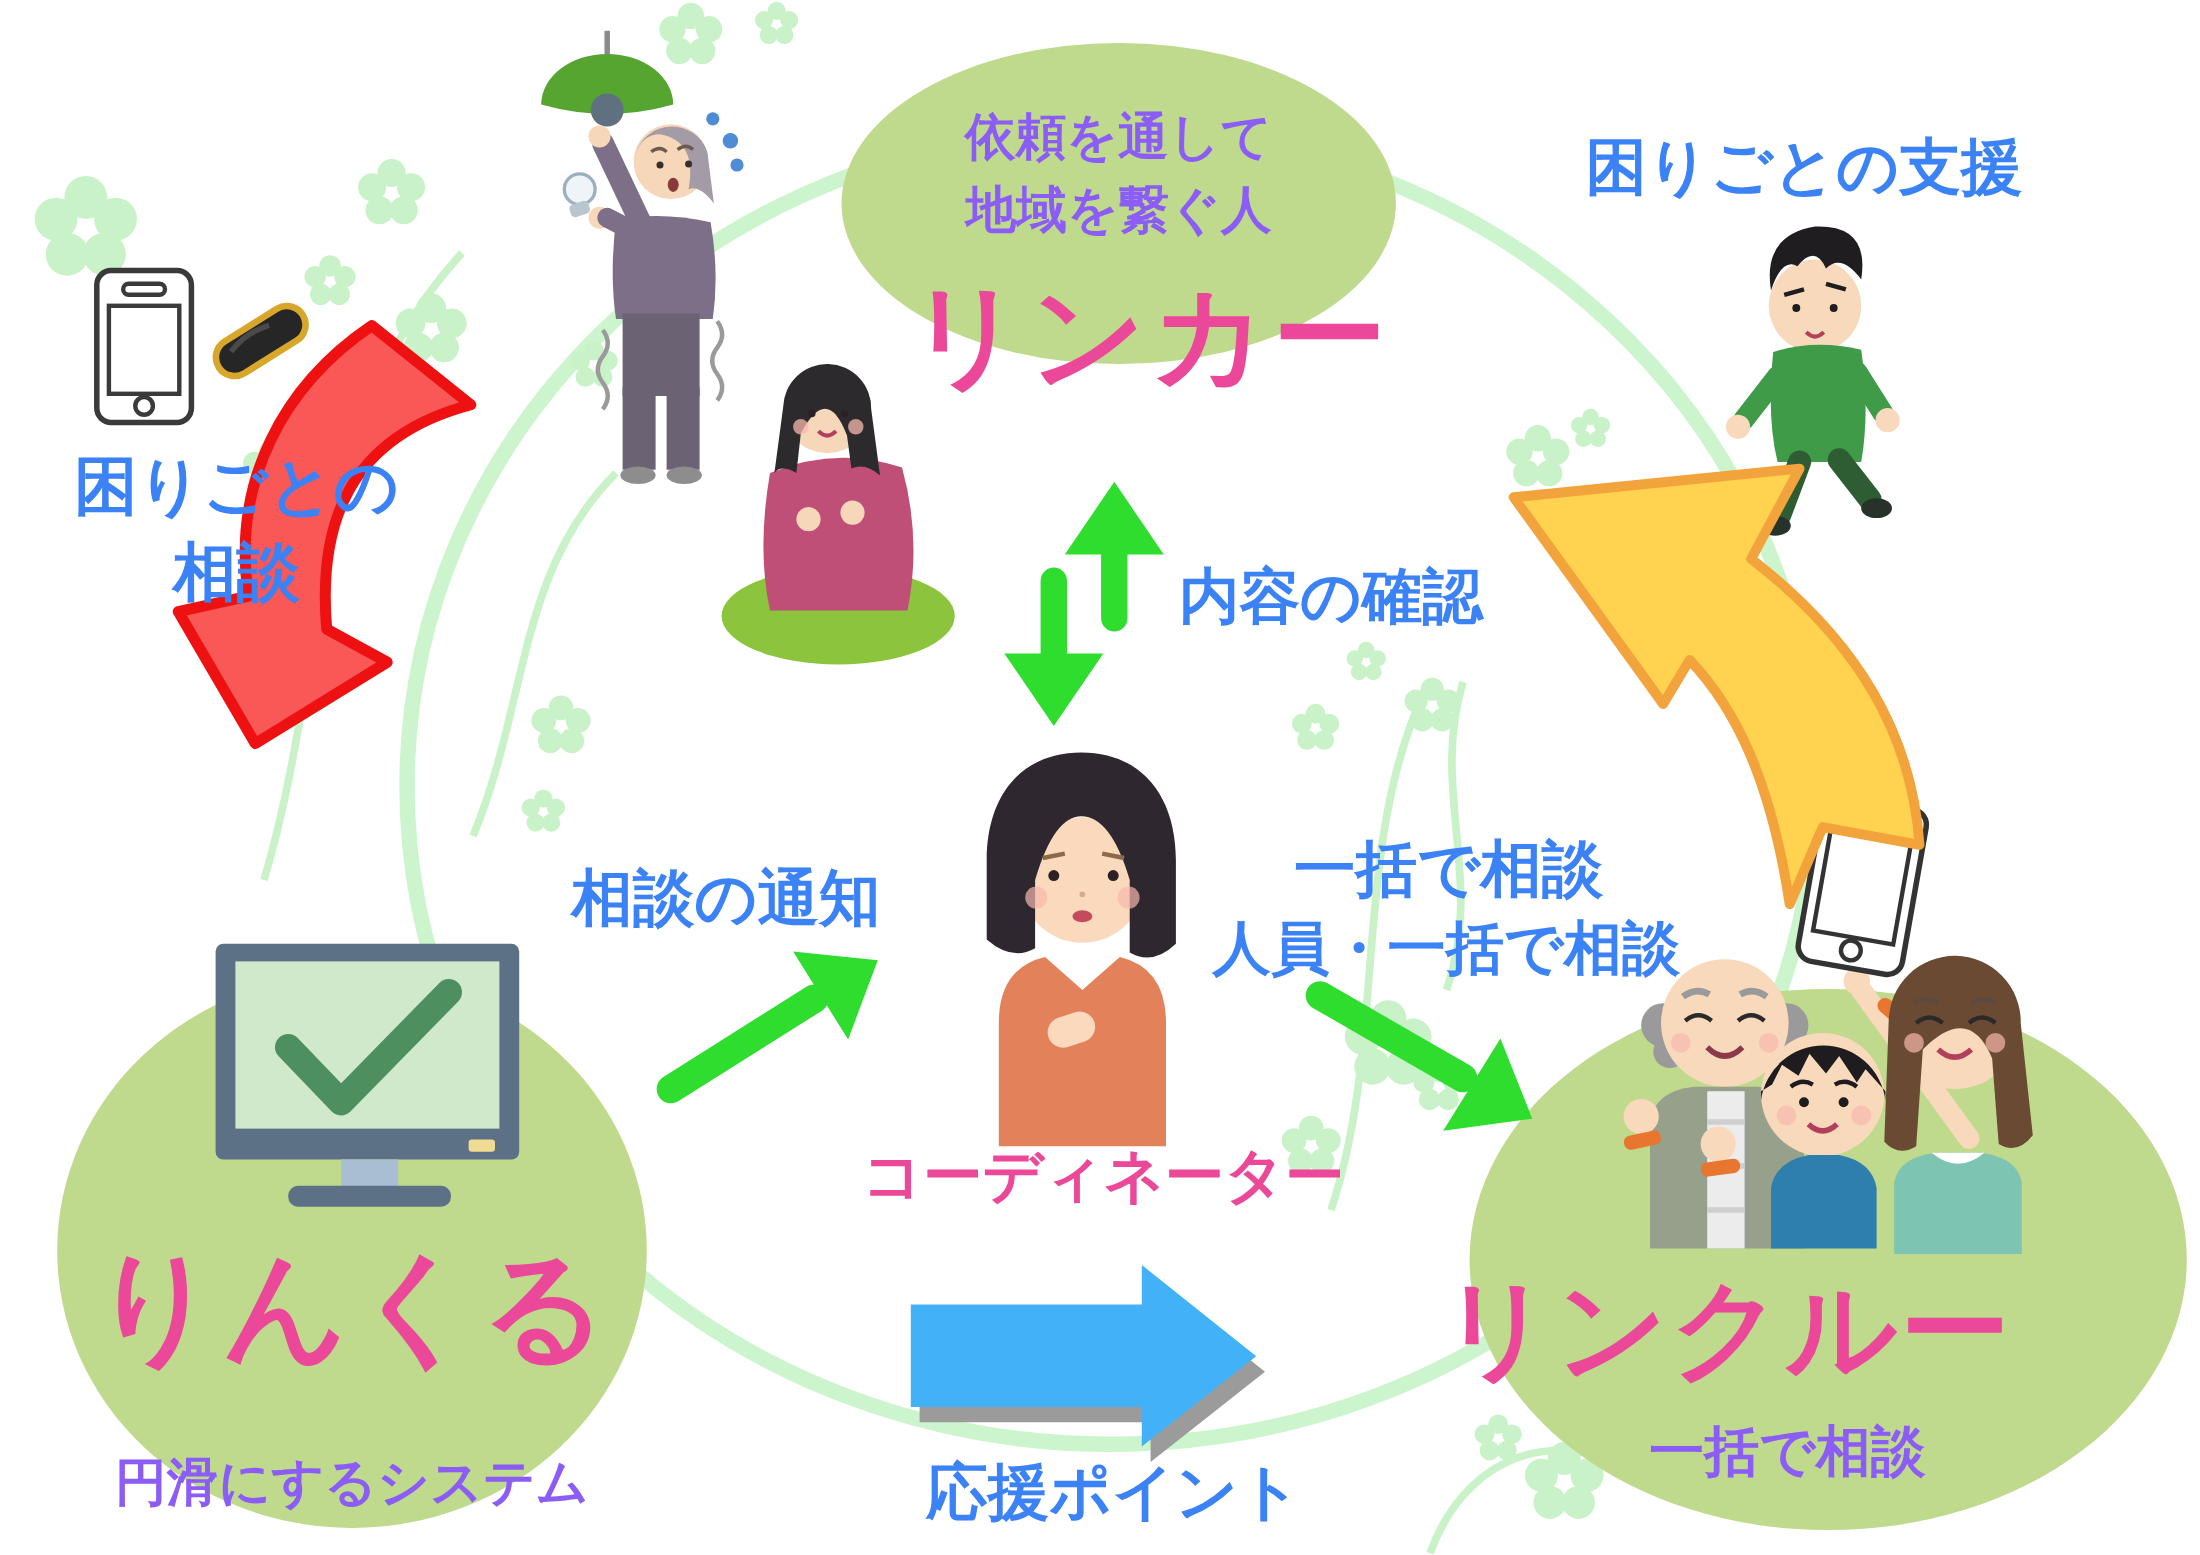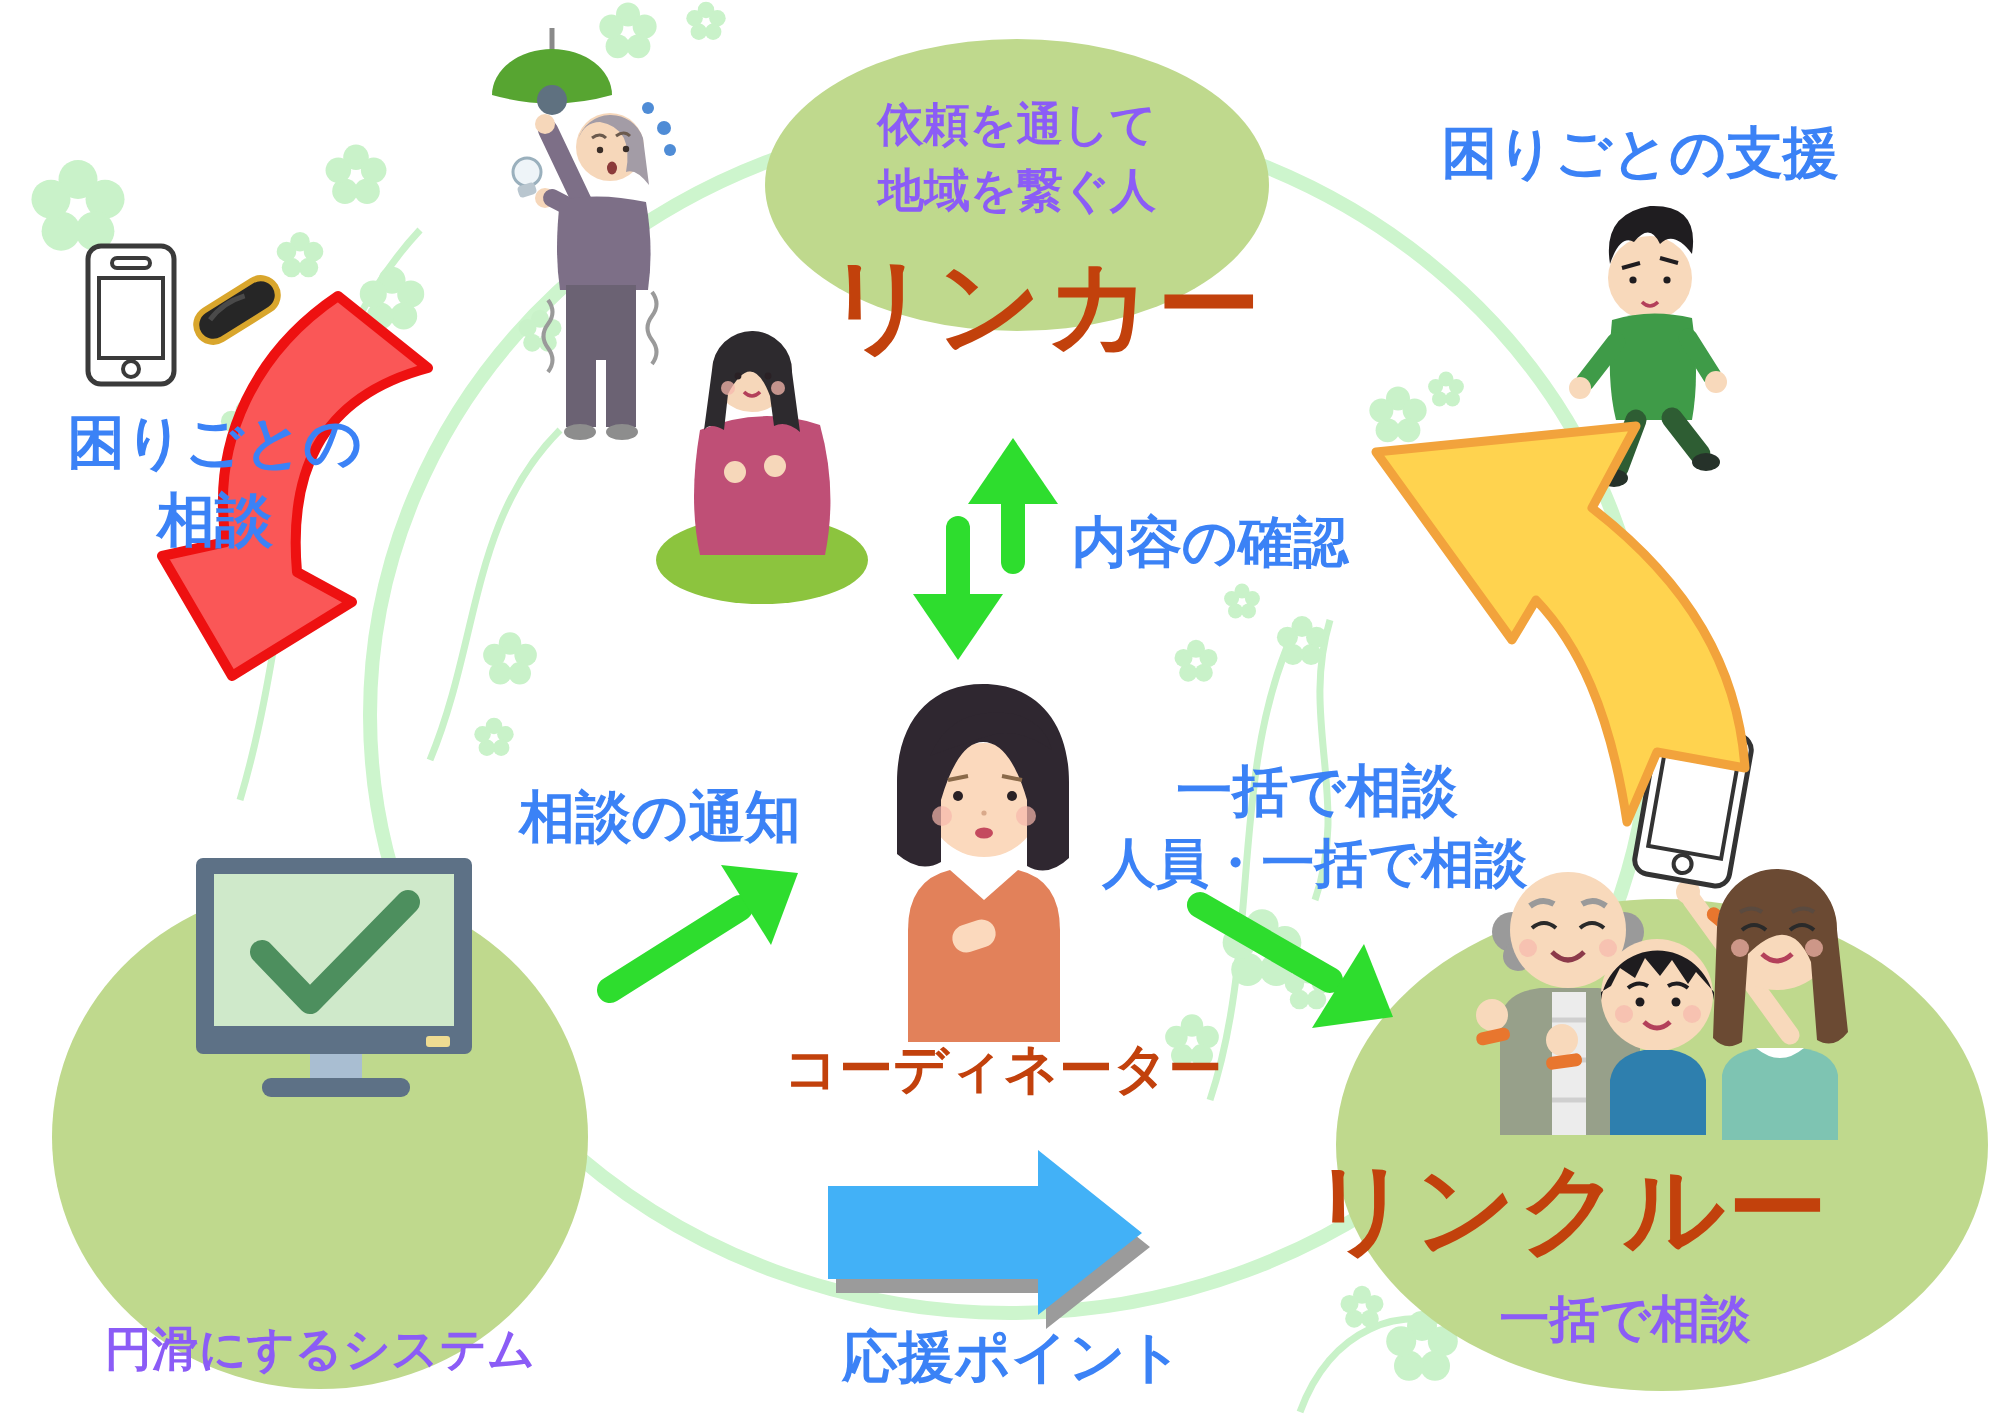--- a/index.html
+++ b/index.html
@@ -2,21 +2,21 @@
 <html><head>
 <meta charset="utf-8">
 <style>
   html,body{margin:0;padding:0;background:#fff;}
   .page{position:relative;width:2000px;height:1414px;overflow:hidden;background:#ffffff;
         font-family:"DejaVu Sans",sans-serif;}
   svg.layer{position:absolute;left:0;top:0;z-index:1;}
   .t{position:absolute;z-index:2;text-align:center;font-weight:800;line-height:1.25;white-space:nowrap;}
   .g{color:#3b82f6;}
   .b{color:#8b5cf6;}
-  .k{color:#c2410c;font-weight:900;}
+  .k{color:#ec4899;font-weight:900;}
 </style>
 </head>
 <body>
 
 <div class="page">
 
 <svg class="layer" width="2000" height="1414" viewBox="0 0 2000 1414">
   <defs>
     <g id="flower">
       <circle cx="0" cy="-11" r="7.5"></circle>
@@ -261,18 +261,19 @@
 
 <div class="t g" style="left:480px;top:782px;width:360px;font-size:56px;">相談の通知</div>
 
 <div class="t g" style="left:1122px;top:756px;width:390px;font-size:56px;">一括で相談</div>
 <div class="t g" style="left:1095px;top:830px;width:440px;font-size:53px;">人員・一括で相談</div>
 
 <div class="t k" style="left:753px;top:1035px;width:500px;font-size:54px;">コーディネーター</div>
 
 <div class="t g" style="left:815px;top:1322px;width:395px;font-size:56px;">応援ポイント</div>
 
+<div class="t k" style="left:60px;top:1118px;width:520px;font-size:112px;letter-spacing:3px;">りんくる</div>
 <div class="t b" style="left:65px;top:1320px;width:510px;font-size:47px;">円滑にするシステム</div>
 
 <div class="t k" style="left:1310px;top:1146px;width:500px;font-size:100px;letter-spacing:2px;">リンクルー</div>
 <div class="t b" style="left:1425px;top:1288px;width:400px;font-size:50px;">一括で相談</div>
 
 </div>
 
 </body></html>

